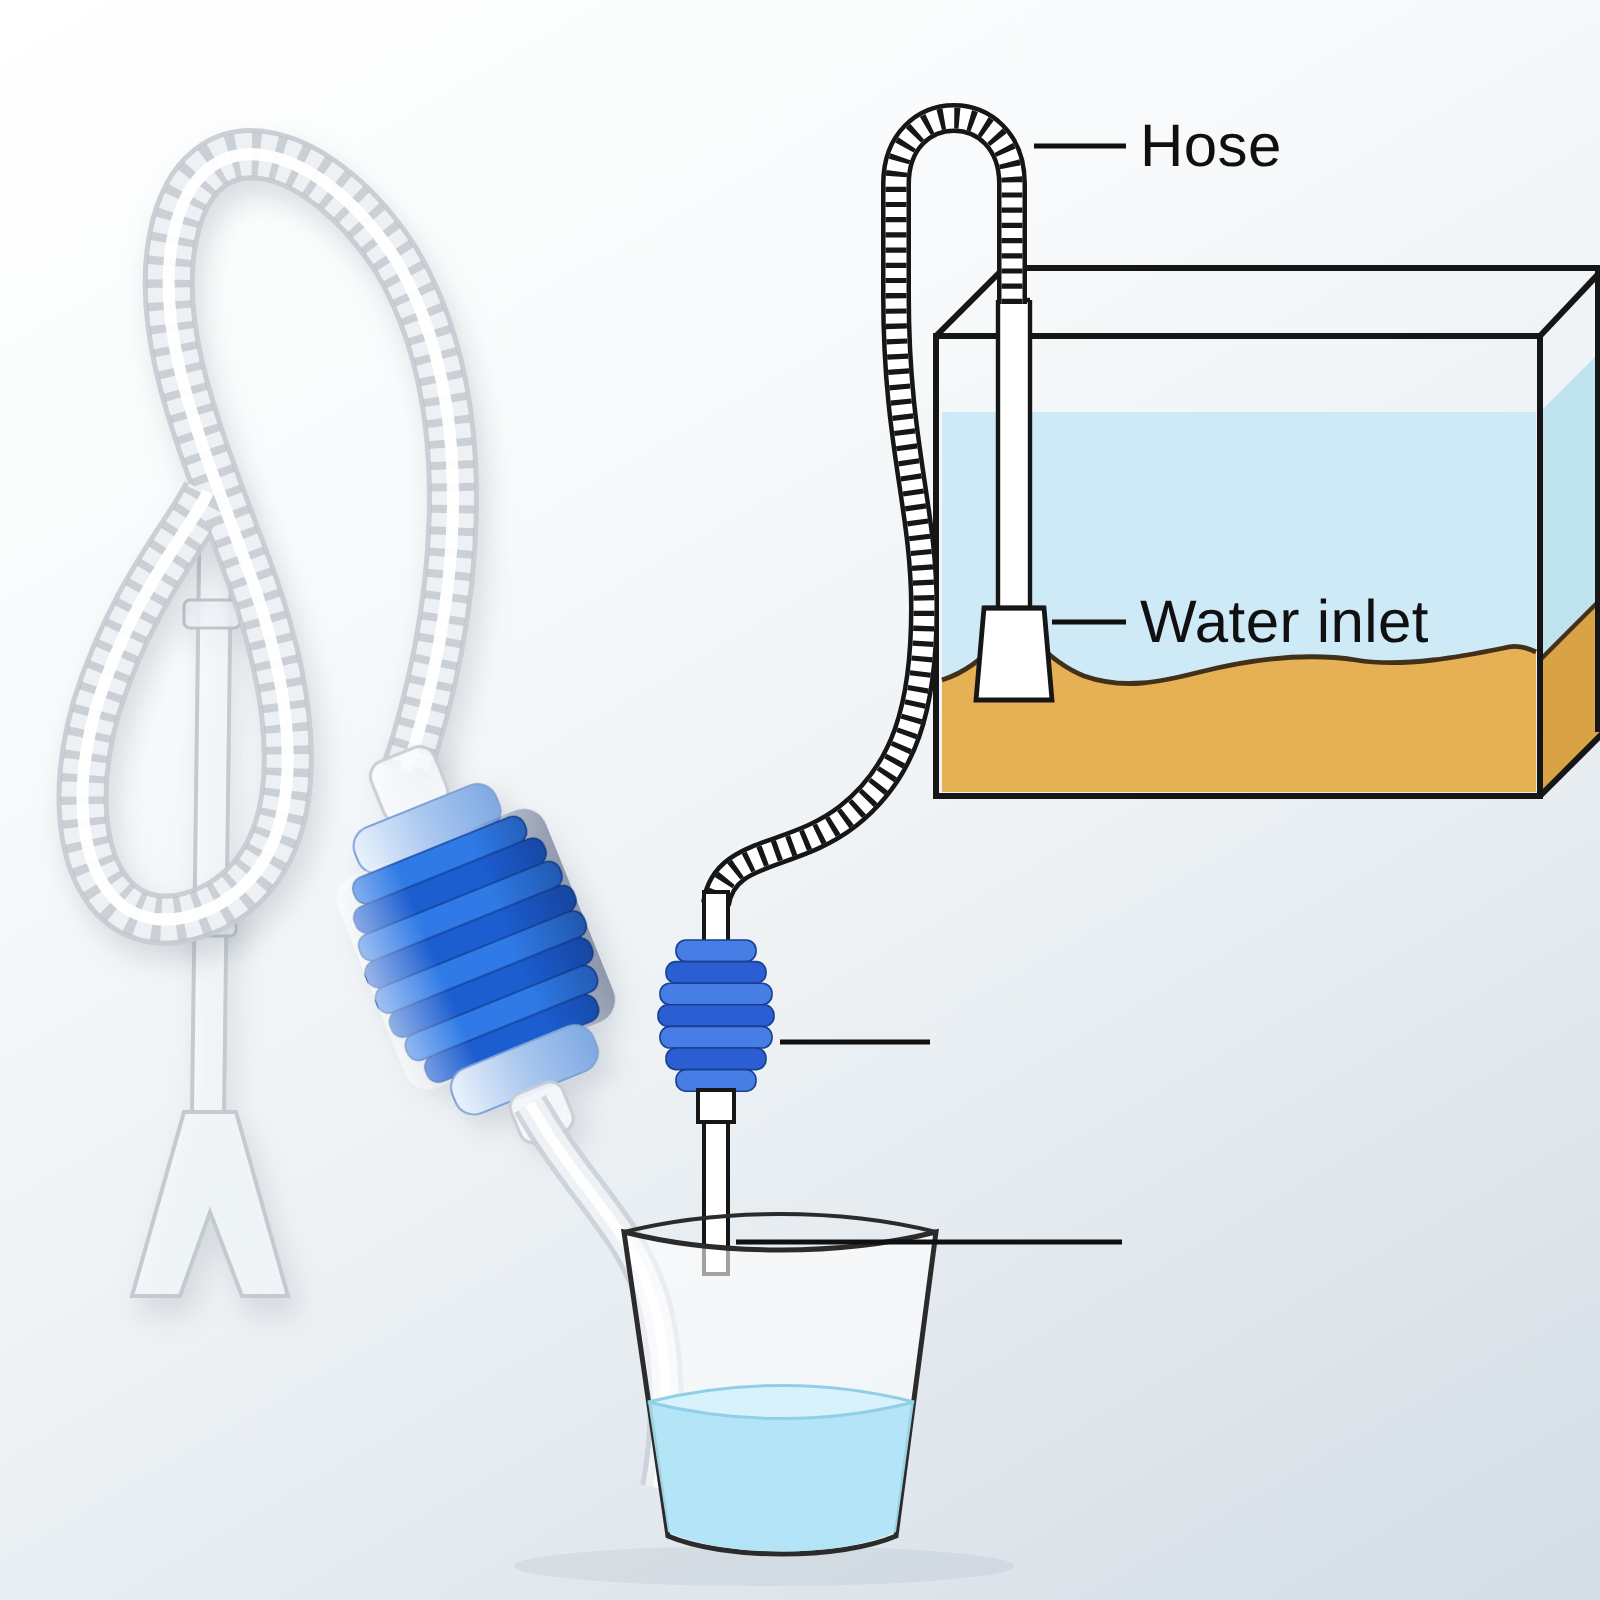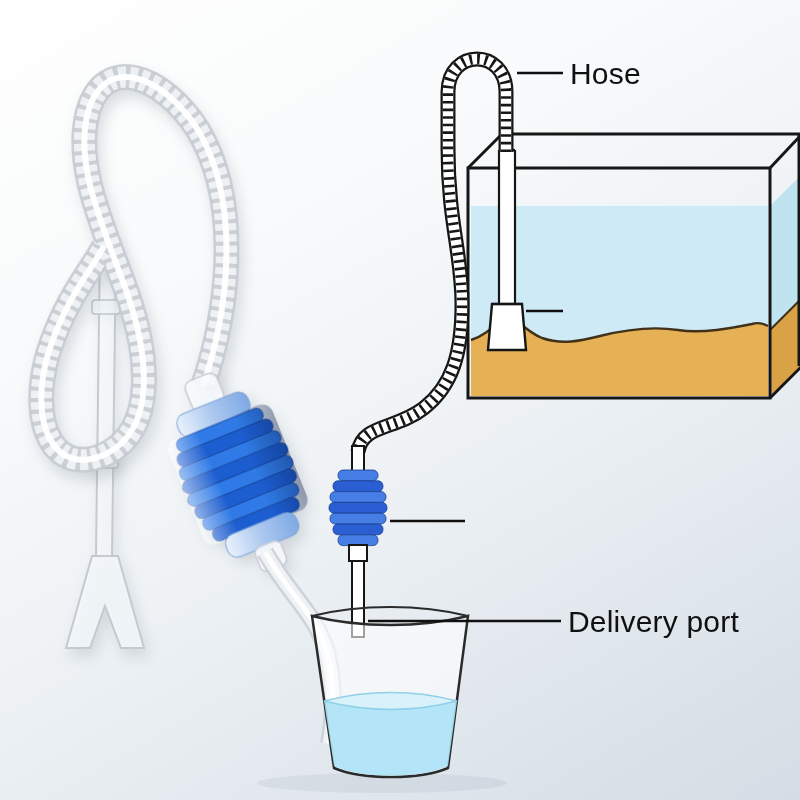--- a/index.html
+++ b/index.html
@@ -151,15 +151,15 @@
 
   <g stroke="#101010" stroke-width="2.4">
     <line x1="517" y1="73" x2="563" y2="73"></line>
     <line x1="526" y1="311" x2="563" y2="311"></line>
     <line x1="390" y1="521" x2="465" y2="521"></line>
     <line x1="368" y1="621" x2="561" y2="621"></line>
   </g>
 </svg>
 
 <div class="callout-label lbl-hose">Hose</div>
-<div class="callout-label lbl-delivery">Delivery port</div>
+<div class="callout-label lbl-water-inlet">Water inlet</div>
 
 </div>
 
 </body></html>

